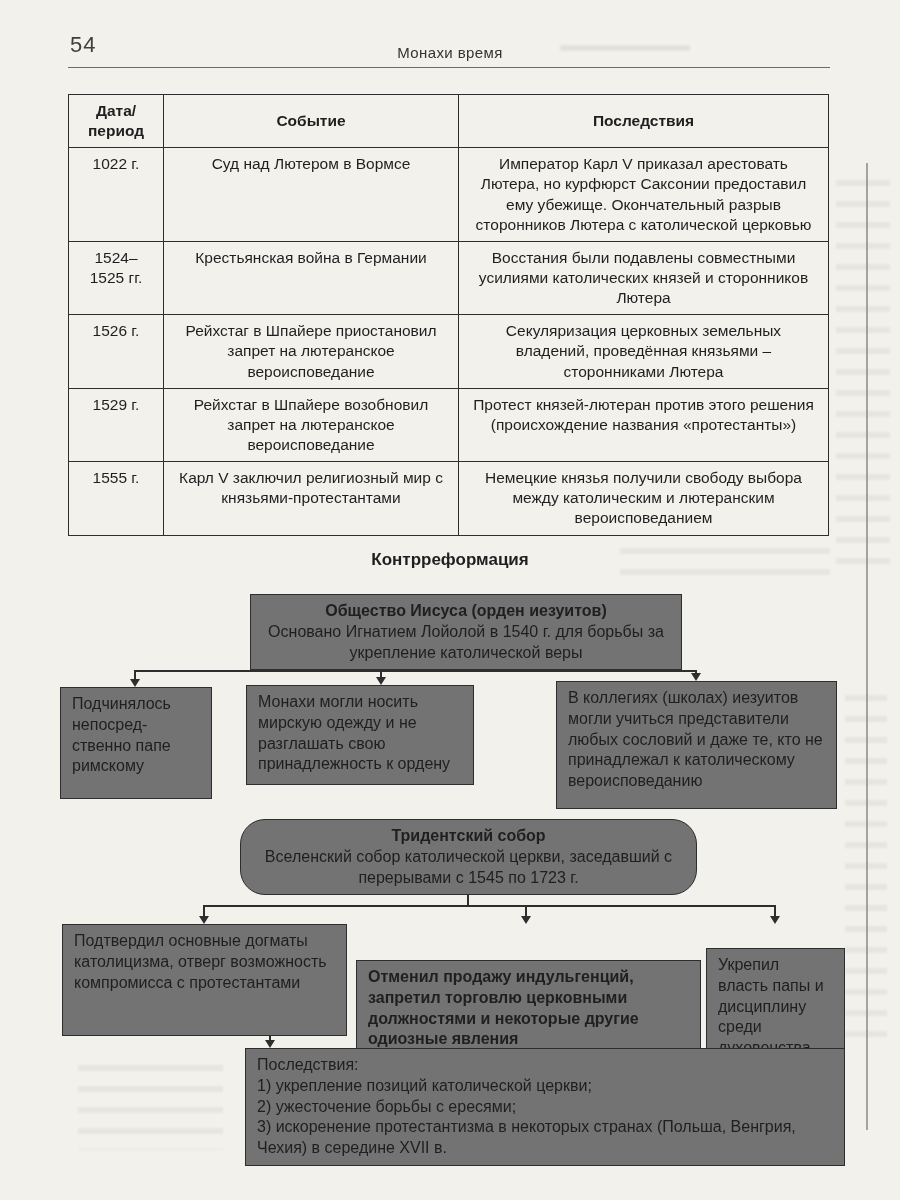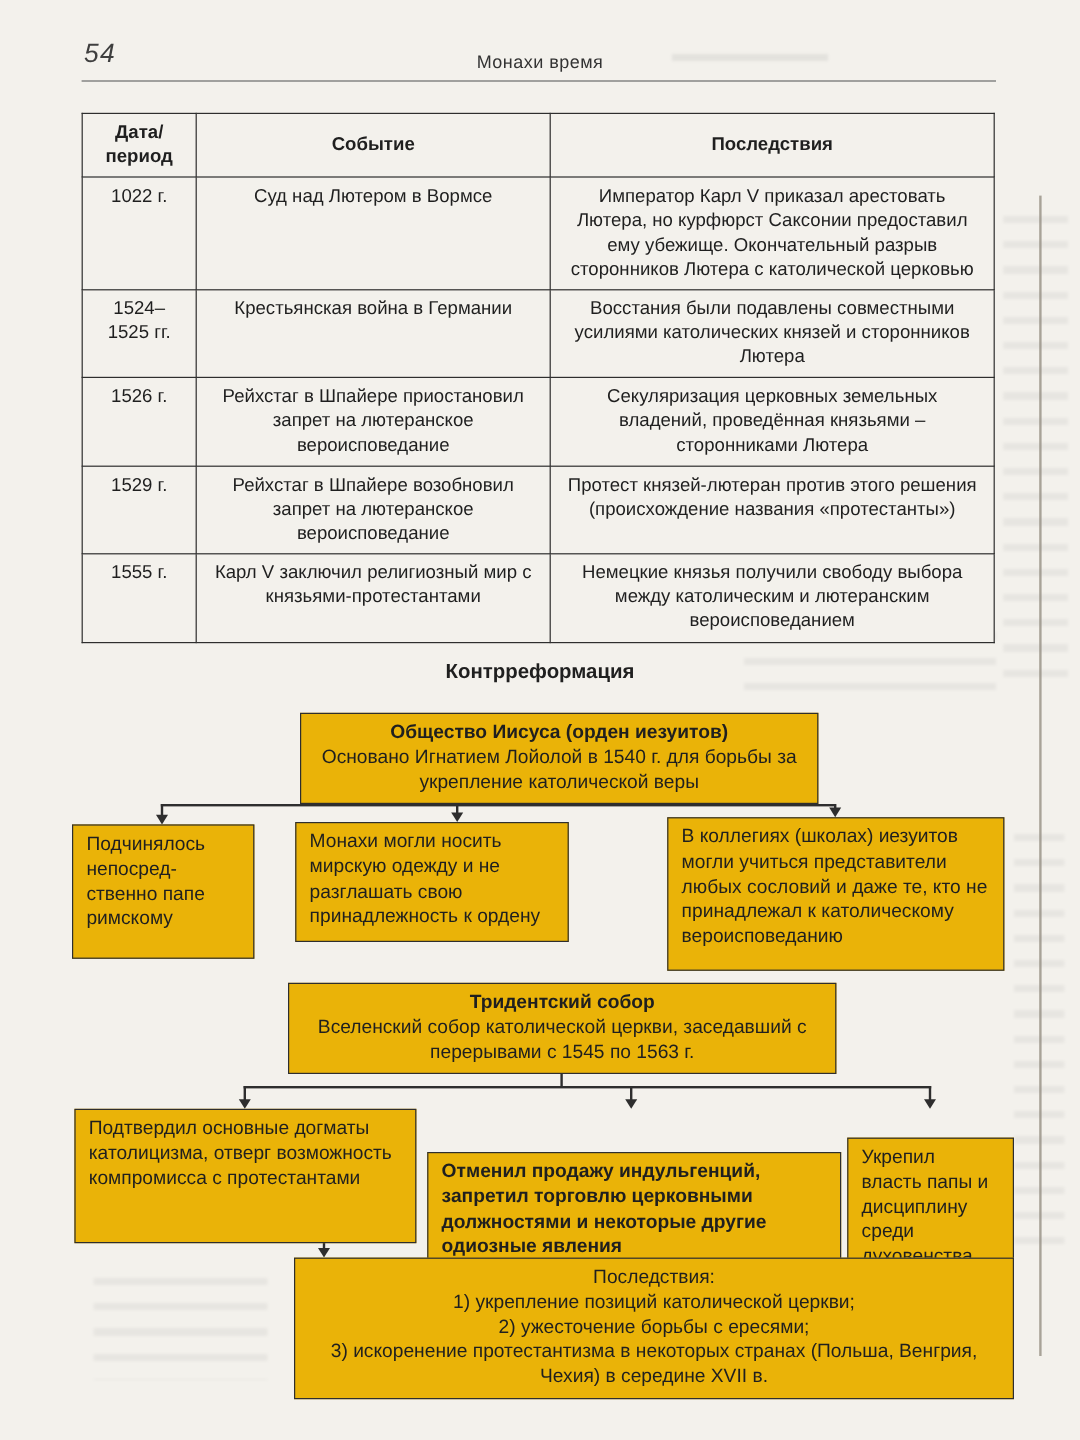--- a/index.html
+++ b/index.html
@@ -4,40 +4,40 @@
 <style>
   html, body { margin:0; padding:0; }
   body {
     width:900px; height:1200px; position:relative; overflow:hidden;
     background:#f3f1ec; color:#1f1f1f;
     font-family:"Liberation Sans","DejaVu Sans",sans-serif;
   }
   .abs { position:absolute; }
 
   
-  .page-number { left:70px; top:32px; font-size:22px; color:#3f3f3f; letter-spacing:1px;font-style:italic; }
+  .page-number { left:70px; top:32px; font-size:22px; color:#3f3f3f; letter-spacing:1px; }
   .header-title { left:0; right:0; top:44px; text-align:center; font-size:15px; color:#333; letter-spacing:.4px; }
   .header-rule { left:68px; top:67px; width:762px; height:1px; background:#6b6b6b; }
 
   
   .history-table { left:68px; top:94px; width:760px; border-collapse:collapse; table-layout:fixed; z-index:2; }
   .history-table th, .history-table td {
     border:1.6px solid #2e2e2e; font-size:15.5px; line-height:1.3; background:#f3f1ec;
   }
   .history-table th { padding:6px 6px; text-align:center; vertical-align:middle; font-weight:bold; }
   .history-table td { padding:6px 10px; vertical-align:top; text-align:center; }
   .history-table td.date { text-align:center; padding-left:4px; padding-right:4px; }
   .pre { white-space:pre-line;border-radius:18px; }
 
   
   .section-title { left:0; right:0; top:550px; text-align:center; font-weight:bold; font-size:17px; }
 
   
   .box {
-    position:absolute; box-sizing:border-box; border:1.6px solid #2e2e2e; background:#eab308;
+    position:absolute; box-sizing:border-box; border:1.6px solid #2e2e2e; background:#737373;
     padding:6px 11px; font-size:16px; line-height:1.3; z-index:2;
   }
   .box .box-title { font-weight:bold; text-align:center; }
   .box.centered { text-align:center; }
   .outcome-line { margin:0; }
 
   
   .cline { position:absolute; background:#2e2e2e; z-index:1; }
   .arrow {
     position:absolute; width:0; height:0; z-index:1;
@@ -138,26 +138,26 @@
 <div class="cline" style="left:774px; top:905px; width:2px; height:12px;"></div>
 <div class="arrow" style="left:770px; top:916px;"></div>
 
 <div class="cline" style="left:269px; top:1015px; width:2px; height:25px;"></div>
 <div class="arrow" style="left:265px; top:1040px;"></div>
 <div class="cline" style="left:525px; top:1015px; width:2px; height:25px;"></div>
 <div class="arrow" style="left:521px; top:1040px;"></div>
 <div class="cline" style="left:774px; top:1015px; width:2px; height:25px;"></div>
 <div class="arrow" style="left:770px; top:1040px;"></div>
 
-<div class="box centered" style="left:240px; top:819px; width:457px;">
+<div class="box centered" style="left:240px; top:819px; width:457px;border-radius:25px;">
   <div class="box-title">Тридентский собор</div>
-  <div>Вселенский собор католической церкви, заседавший с перерывами с 1545 по 1563 г.</div>
+  <div>Вселенский собор католической церкви, заседавший с перерывами с 1545 по 1723 г.</div>
 </div>
 <div class="box" style="left:62px; top:924px; width:285px; min-height:112px;">Подтвердил основные догматы католицизма, отверг возможность компромисса с протестантами</div>
 <div class="box" style="left:356px; top:960px; width:345px; min-height:112px;font-weight:bold;">Отменил продажу индульгенций, запретил торговлю церковными должностями и некоторые другие одиозные явления</div>
 <div class="box" style="left:706px; top:924px; width:139px; min-height:100px;margin-top:24px;">Укрепил власть папы и дисци­плину среди духовенства</div>
 
-<div class="box" style="left:245px; top:1048px; width:600px; min-height:118px;text-align:center;">
+<div class="box" style="left:245px; top:1048px; width:600px; min-height:118px;">
   <p class="outcome-line">Последствия:</p>
   <p class="outcome-line">1) укрепление позиций католической церкви;</p>
   <p class="outcome-line">2) ужесточение борьбы с ересями;</p>
   <p class="outcome-line">3) искоренение протестантизма в некоторых странах (Польша, Венгрия, Чехия) в середине XVII в.</p>
 </div>
 
 </body></html>

